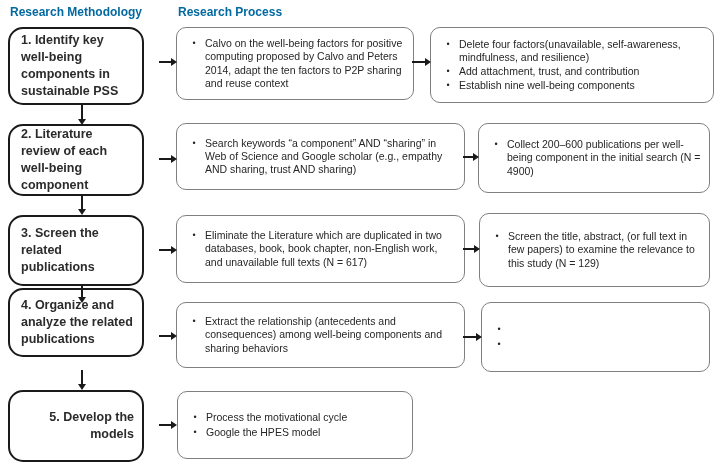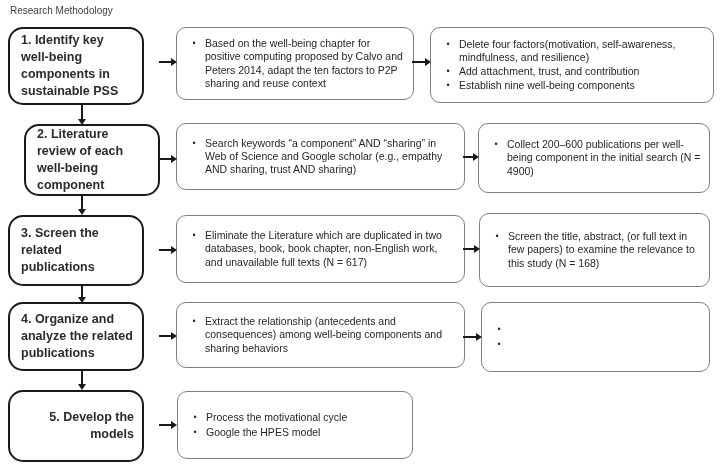--- a/index.html
+++ b/index.html
@@ -1,20 +1,20 @@
 <!DOCTYPE html>
 <html><head>
 <meta charset="utf-8">
 <style>
   html,body{margin:0;padding:0;background:#fff;}
   .canvas{
     position:relative;width:720px;height:468px;background:#ffffff;
     font-family:"Liberation Sans", sans-serif;color:#262626;overflow:hidden;
   }
-  .hdr{position:absolute;font-size:10px;font-weight:400;color:#404040;white-space:nowrap;}
+  .hdr{position:absolute;font-size:12px;font-weight:700;color:#0369a1;white-space:nowrap;}
   .lbox{
     position:absolute;left:8px;width:136px;box-sizing:border-box;background:#fff;
     border:2.5px solid #1a1a1a;border-radius:15px;
     display:flex;align-items:center;padding:4px 8px 4px 11px;
     font-size:12.5px;line-height:17px;font-weight:600;color:#2b2b2b;
   }
   .mbox{
     position:absolute;box-sizing:border-box;background:#fff;
     border:1.3px solid #7f7f7f;border-radius:10px;
     display:flex;flex-direction:column;justify-content:center;gap:1px;
@@ -31,54 +31,55 @@
   .varrow .vshaft{position:absolute;top:0;bottom:4px;left:4.2px;width:1.8px;background:#1a1a1a;}
   .varrow .vhead{position:absolute;bottom:0;left:1px;width:0;height:0;
     border-top:6px solid #1a1a1a;border-left:4px solid transparent;border-right:4px solid transparent;}
 </style>
 </head>
 <body>
 
 <div class="canvas">
 
   <div class="hdr" style="left:10px;top:5px;">Research Methodology</div>
+  <div class="hdr" style="left:178px;top:5px;">Research Process</div>
 
   <div class="lbox" style="top:27px;height:78px;">
     <div>1. Identify key well-being components in sustainable PSS</div>
   </div>
   <div class="mbox" style="left:176px;top:27px;width:238px;height:73px;">
     <div class="bitem">
       <span class="dot">•</span>
-      <span class="txt">Based on the well-being chapter for positive computing proposed by Calvo and Peters 2014, adapt the ten factors to P2P sharing and reuse context</span>
+      <span class="txt">Calvo on the well-being factors for positive computing proposed by Calvo and Peters 2014, adapt the ten factors to P2P sharing and reuse context</span>
     </div>
   </div>
   <div class="mbox" style="left:430px;top:27px;width:284px;height:76px;">
     <div class="bitem">
       <span class="dot">•</span>
-      <span class="txt">Delete four factors(motivation, self-awareness, mindfulness, and resilience)</span>
+      <span class="txt">Delete four factors(unavailable, self-awareness, mindfulness, and resilience)</span>
     </div>
     <div class="bitem">
       <span class="dot">•</span>
       <span class="txt">Add attachment, trust, and contribution</span>
     </div>
     <div class="bitem">
       <span class="dot">•</span>
       <span class="txt">Establish nine well-being components</span>
     </div>
   </div>
   <div class="harrow" style="left:159px;top:57px;width:18px;">
       <span class="shaft"></span>
       <span class="head"></span>
     </div>
   <div class="harrow" style="left:412px;top:57px;width:19px;">
       <span class="shaft"></span>
       <span class="head"></span>
     </div>
 
-  <div class="lbox" style="top:124px;height:72px;margin-left:16px;">
+  <div class="lbox" style="top:124px;height:72px;">
     <div>2. Literature review of each well-being component</div>
   </div>
   <div class="mbox" style="left:176px;top:123px;width:289px;height:67px;">
     <div class="bitem">
       <span class="dot">•</span>
       <span class="txt">Search keywords “a component” AND “sharing” in Web of Science and Google scholar (e.g., empathy AND sharing, trust AND sharing)</span>
     </div>
   </div>
   <div class="mbox" style="left:478px;top:123px;width:232px;height:70px;">
     <div class="bitem">
@@ -104,37 +105,37 @@
   </div>
   <div class="mbox" style="left:176px;top:215px;width:289px;height:68px;">
     <div class="bitem">
       <span class="dot">•</span>
       <span class="txt">Eliminate the Literature which are duplicated in two databases, book, book chapter, non-English work, and unavailable full texts (N = 617)</span>
     </div>
   </div>
   <div class="mbox" style="left:479px;top:213px;width:231px;height:74px;">
     <div class="bitem">
       <span class="dot">•</span>
-      <span class="txt">Screen the title, abstract, (or full text in few papers) to examine the relevance to this study (N = 168)</span>
+      <span class="txt">Screen the title, abstract, (or full text in few papers) to examine the relevance to this study (N = 129)</span>
     </div>
   </div>
   <div class="harrow" style="left:159px;top:245px;width:18px;">
       <span class="shaft"></span>
       <span class="head"></span>
     </div>
   <div class="harrow" style="left:463px;top:244px;width:17px;">
       <span class="shaft"></span>
       <span class="head"></span>
     </div>
   <div class="varrow" style="left:77px;top:195px;height:20px;">
       <span class="vshaft"></span>
       <span class="vhead"></span>
     </div>
 
-  <div class="lbox" style="top:302px;height:69px;">
+  <div class="lbox" style="top:288px;height:69px;">
     <div>4. Organize and analyze the related publications</div>
   </div>
   <div class="mbox" style="left:176px;top:302px;width:289px;height:66px;">
     <div class="bitem">
       <span class="dot">•</span>
       <span class="txt">Extract the relationship (antecedents and consequences) among well-being components and sharing behaviors</span>
     </div>
   </div>
   <div class="mbox" style="left:481px;top:302px;width:229px;height:70px;">
     <div class="bitem">

